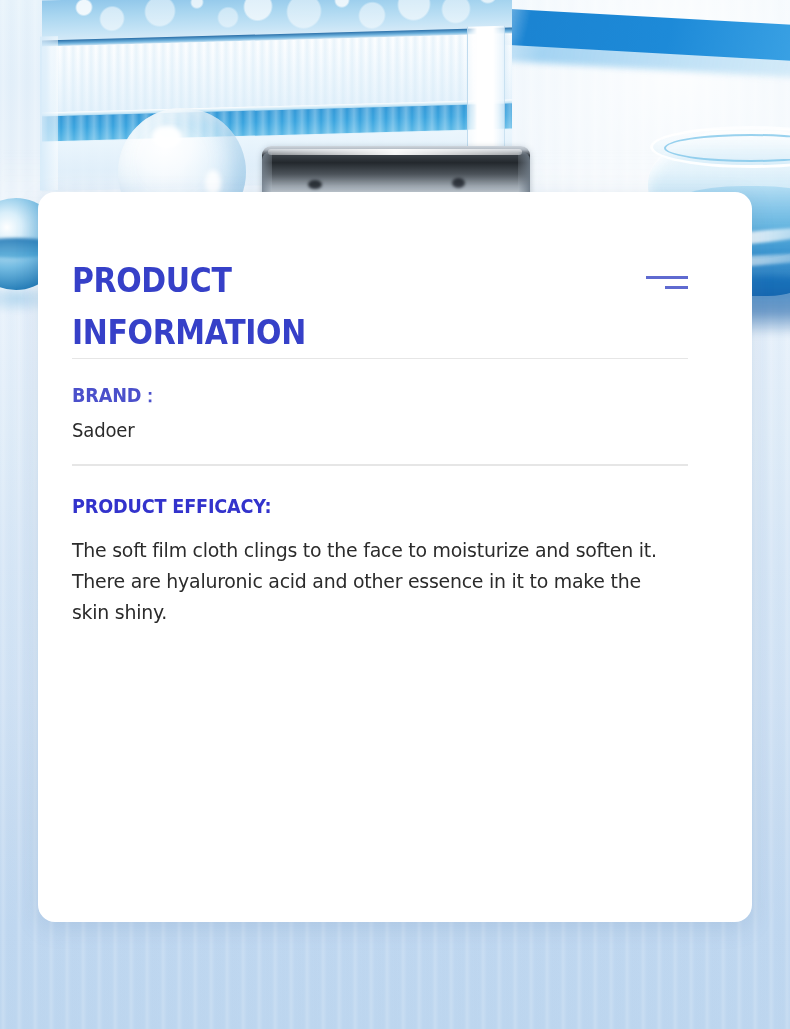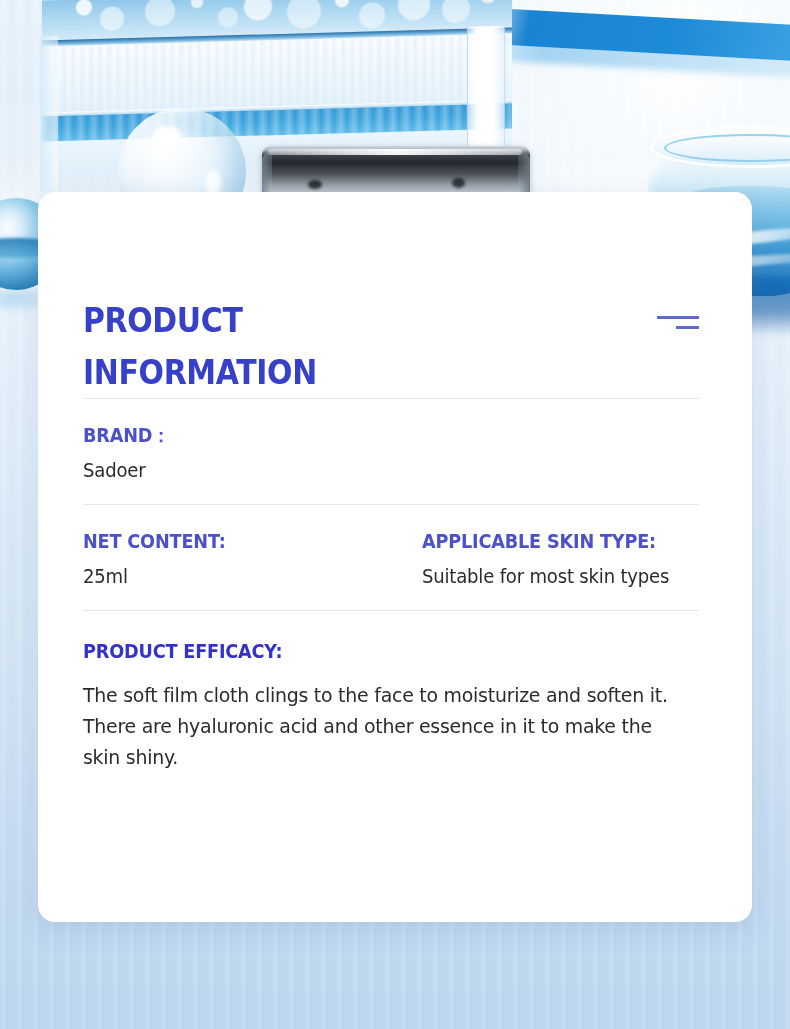--- a/index.html
+++ b/index.html
@@ -379,23 +379,22 @@
     position: absolute;
     left: 38px; top: 192px;
     width: 714px; height: 730px;
     background: #ffffff;
     border-radius: 17px;
     box-shadow: 0 6px 22px rgba(90,130,170,.18);
   }
 
   .card-inner {
     position: absolute;
-    left: 45px; top: 62px;
+    left: 34px; top: 62px;
     width: 616px;
-    margin-top: 40px;
   }
 
   .title-row {
     position: relative;
     height: 104px;
   }
   .title {
     position: absolute;
     left: 0; top: 0;
     margin: 0;
@@ -427,21 +426,20 @@
 
   .divider {
     height: 1px;
     background: #e6e6e6;
     width: 616px;
   }
 
   .row {
     display: flex;
     padding: 24px 0 22px 0;
-    gap: 39px;
   }
   .cell { flex: 0 0 auto; }
   .cell.left  { width: 300px; }
   .cell.right { width: 316px; }
 
   .field-label {
     font-family: "DejaVu Sans", sans-serif;
     font-weight: 700;
     font-size: 19px;
     line-height: 24px;
@@ -558,30 +556,20 @@
 
       <div class="row">
         <div class="cell left">
           <div class="field-label">BRAND：</div>
           <div class="field-value">Sadoer</div>
         </div>
       </div>
 
       <div class="divider"></div>
 
-      <div class="row">
-        <div class="cell left">
-          <div class="field-label">NET CONTENT:</div>
-          <div class="field-value">25ml</div>
-        </div>
-        <div class="cell right">
-          <div class="field-label">APPLICABLE SKIN TYPE:</div>
-          <div class="field-value">Suitable for most skin types</div>
-        </div>
-      </div>
 
       <div class="divider"></div>
 
       <div class="efficacy">
         <div class="efficacy-label">PRODUCT EFFICACY:</div>
         <div class="efficacy-text">The soft film cloth clings to the face to moisturize and soften it. There are hyaluronic acid and other essence in it to make the skin shiny.</div>
       </div>
 
     </div>
   </div>

